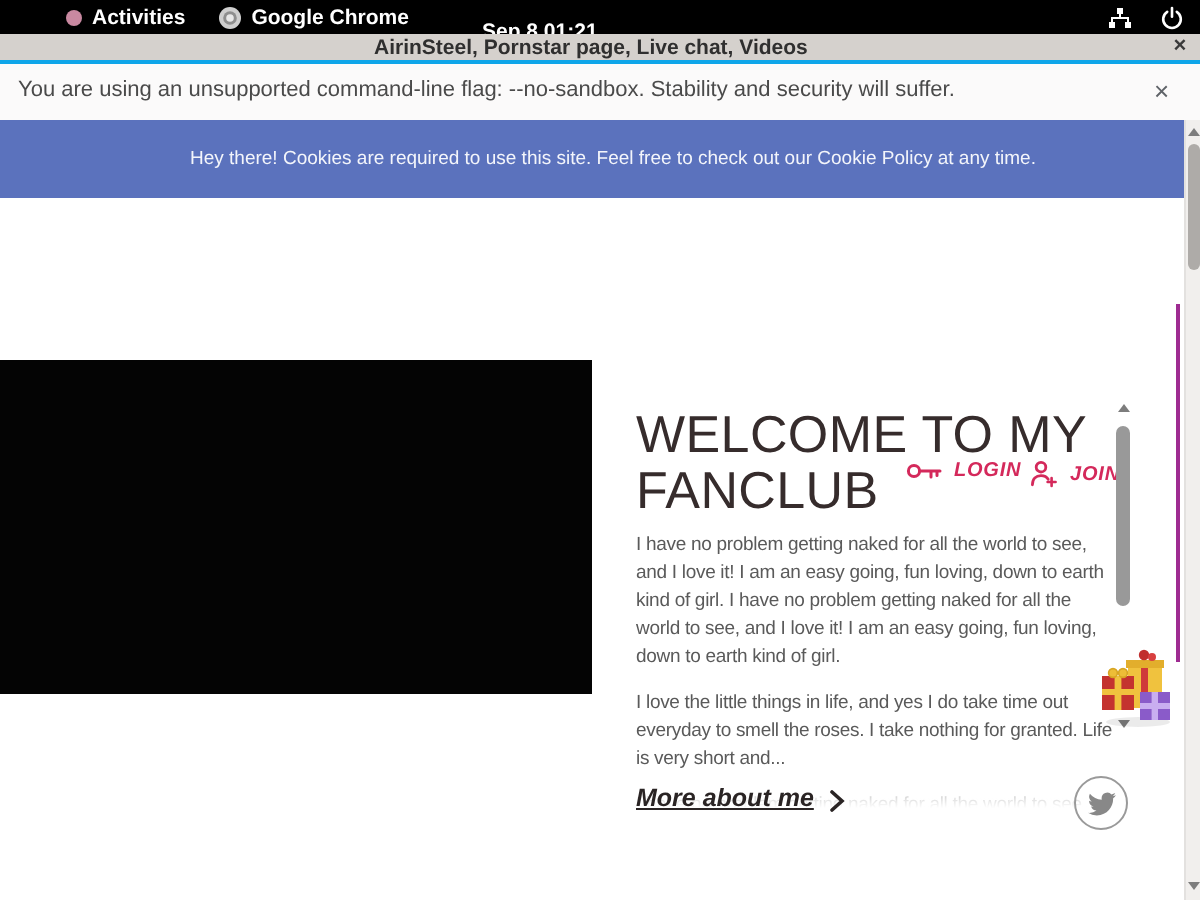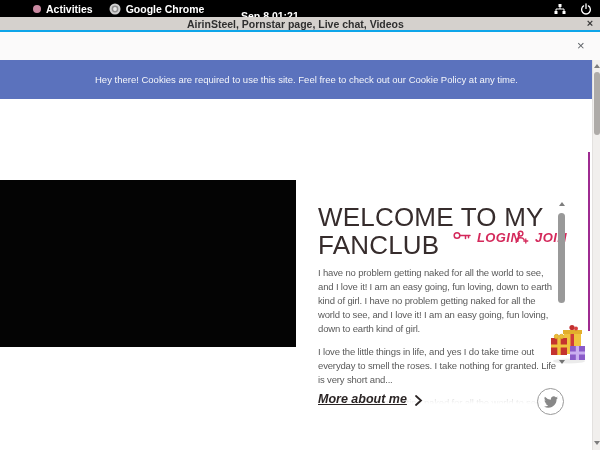--- a/index.html
+++ b/index.html
@@ -42,22 +42,22 @@
              border-right:3px solid transparent;}
   .caret-up{border-bottom:4px solid #7d7d7d;}
   .caret-dn{border-top:4px solid #7d7d7d;}
 
   
   .site-header{position:absolute;left:0;top:99px;width:592px;height:81px;background:#fff;}
   .hamburger{position:absolute;left:30px;top:132px;width:17px;height:12px;}
   .hamburger span{display:block;height:2px;background:#6b6b6b;margin-bottom:3px;}
   .logo{position:absolute;left:64px;top:118px;width:60px;height:36px;}
   .logo .alt{position:absolute;left:8px;top:11px;font-size:15px;color:#4f4f4f;letter-spacing:2px;}
-  .auth{position:absolute;top:131px;display:flex;align-items:flex-start;gap:6px;color:#d4295b;
-        font-size:13px;font-weight:bold;font-style:italic;letter-spacing:.4px;}
+  .auth{position:absolute;top:131px;display:flex;align-items:center;gap:6px;color:#d4295b;
+        font-size:10px;font-weight:bold;font-style:italic;letter-spacing:.4px;}
   .auth.login{left:453px;}
   .auth.join{left:515px;}
 
   
   .video-box{position:absolute;left:0;top:180px;width:296px;height:167px;background:#040404;}
   .about{position:absolute;left:318px;top:203px;width:238px;}
   .about h1{margin:0;font-size:26px;line-height:28px;font-weight:normal;color:#362c2c;letter-spacing:.2px;}
   .about p{margin:0;font-size:9.5px;letter-spacing:-.15px;line-height:14px;color:#5a5a5a;}
   .about .p1{margin-top:7px;}
   .about .p2{margin-top:9px;}
@@ -109,20 +109,21 @@
       </svg>
     </div>
   </div>
 
   <div class="title-bar">
     <span class="title">AirinSteel, Pornstar page, Live chat, Videos</span>
     <span class="close">×</span>
   </div>
 
   <div class="warning-bar">
+    <span class="txt">You are using an unsupported command-line flag: --no-sandbox. Stability and security will suffer.</span>
     <span class="close">×</span>
   </div>
 
   <div class="cookie-bar">
     <span class="cookie-msg">Hey there! Cookies are required to use this site. Feel free to check out our Cookie Policy at any time.</span>
   </div>
 
   <div class="site-header">
     <div class="hamburger">
       <span></span>

